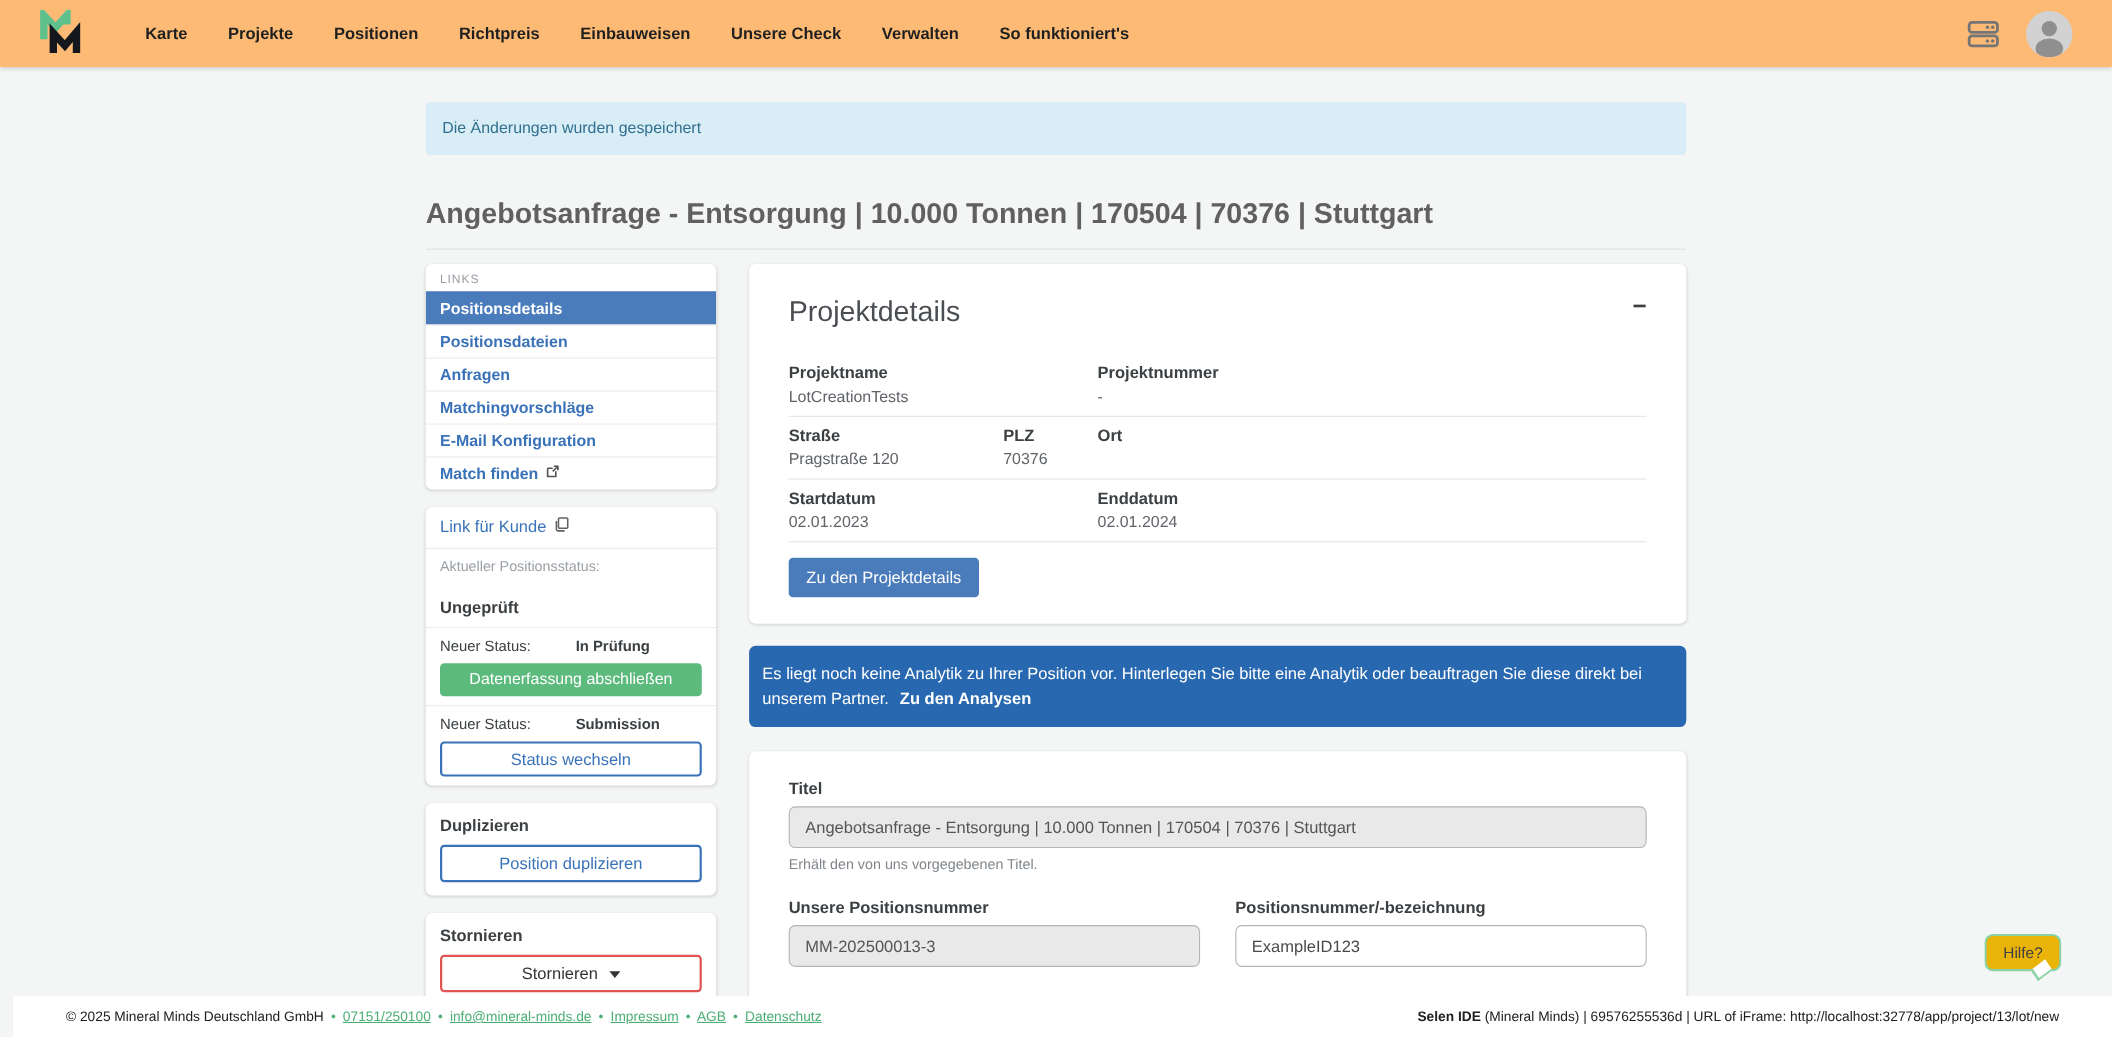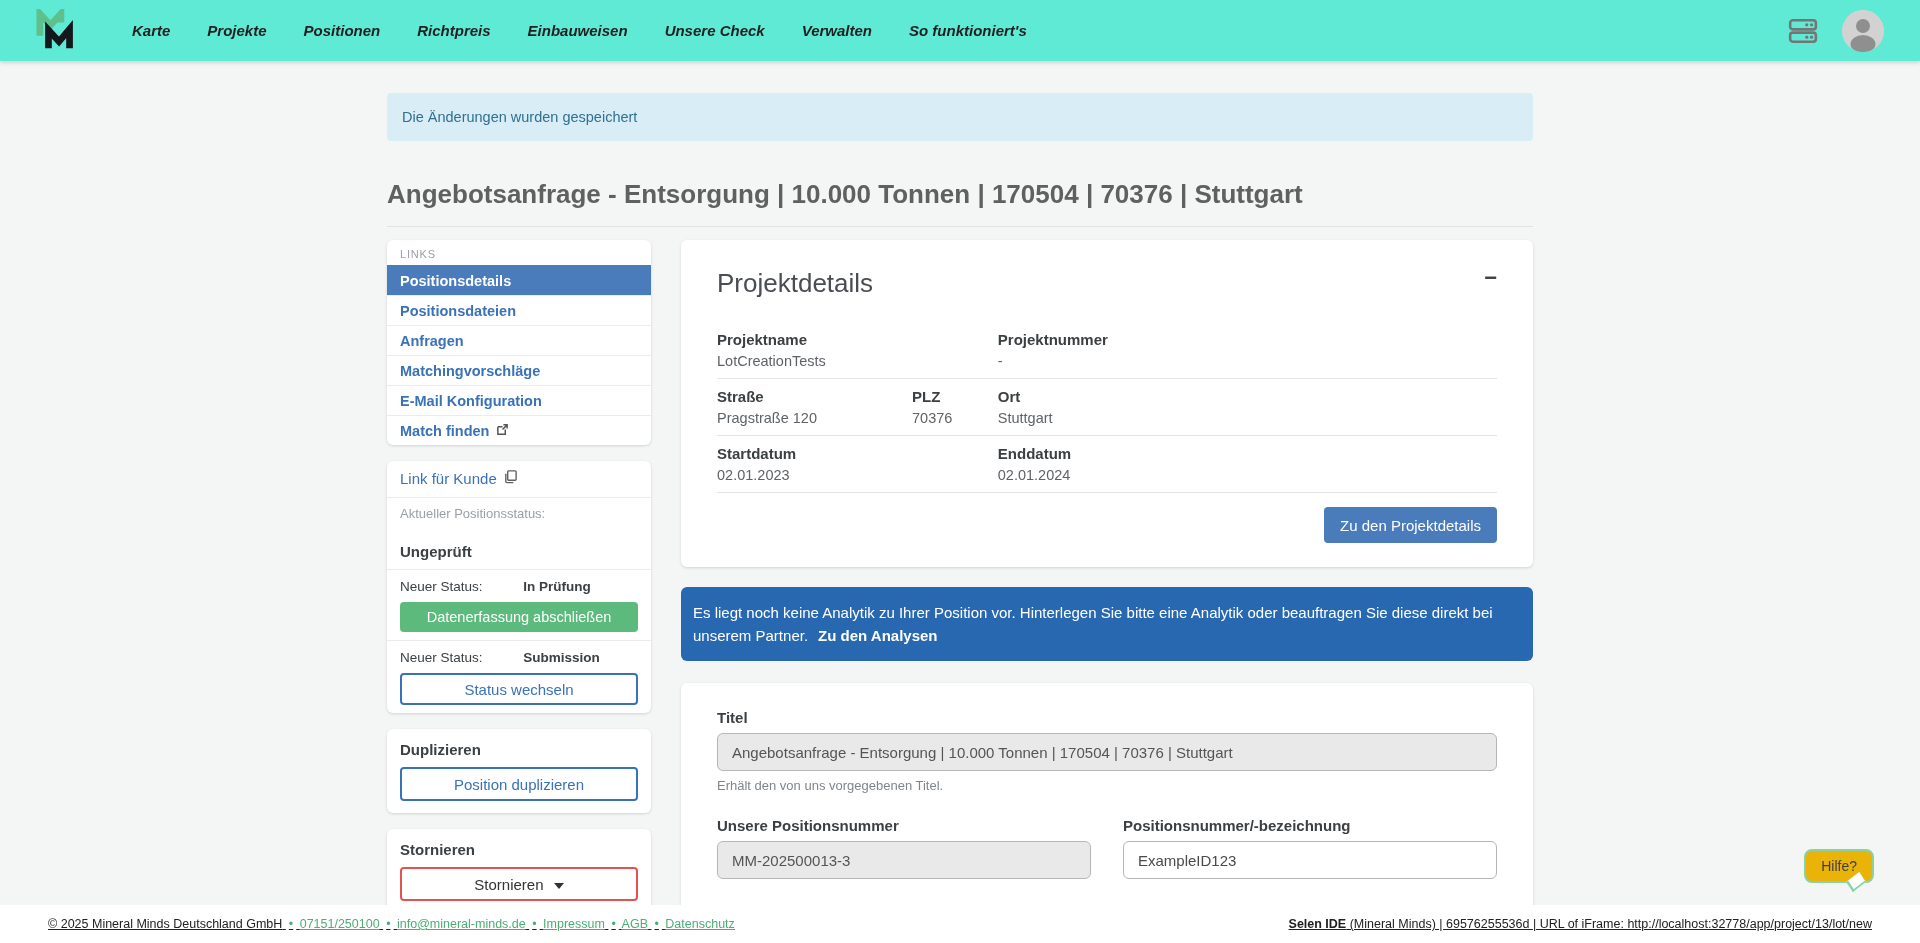--- a/index.html
+++ b/index.html
@@ -10,22 +10,22 @@
     overflow:hidden;
     position:relative;
     color:#3c4043;
   }
   a { cursor:pointer; }
   button { font-family:"Liberation Sans", sans-serif; cursor:pointer; }
 
   
   .navbar {
     position:fixed; top:0; left:0; right:0; height:61px;
-    background:#5eead4; box-shadow:0 2px 4px rgba(0,0,0,.14);
-    display:flex; align-items:center; padding:0 36px; z-index:50;font-style:italic;
+    background:#fdba74; box-shadow:0 2px 4px rgba(0,0,0,.14);
+    display:flex; align-items:center; padding:0 36px; z-index:50;
   }
   .logo { width:46px; height:44px; margin-right:50px; flex:none; }
   .nav-items { display:flex; gap:37px; align-items:center; }
   .nav-item { font-size:15px; font-weight:700; color:#1f1f1f; text-decoration:none; white-space:nowrap; }
   .nav-right { margin-left:auto; display:flex; align-items:center; gap:24px; }
   .icon-btn { background:none; border:none; display:flex; align-items:center; }
   .avatar { width:42px; height:42px; border-radius:50%; overflow:hidden; background:#d6d6d6; }
 
   
   .container { width:1146px; margin:0 auto; padding-top:93px; }
@@ -85,21 +85,21 @@
   .pd-card { padding:28px 36px 24px; }
   .pd-header { display:flex; justify-content:space-between; align-items:flex-start; }
   .pd-title { font-size:26px; font-weight:400; color:#4a4e52; line-height:30px; }
   .collapse-btn { background:none; border:none; font-size:22px; font-weight:700; color:#3c4043; line-height:20px; }
   .pd-grid { margin-top:24px; }
   .pd-row { display:grid; grid-template-columns:25% 11% 1fr; padding:8px 0; border-bottom:1px solid #e4e4e4; }
   .span2 { grid-column:span 2; }
   .span3 { grid-column:span 3; }
   .f-label { font-size:15px; font-weight:700; color:#3c4043; line-height:19px; margin-bottom:3px; }
   .f-value { font-size:14.5px; color:#5f6368; line-height:18px; }
-  .pd-actions { display:flex; justify-content:flex-end; margin-top:14px; }
+  .pd-actions { display:flex; margin-top:14px; }
   .btn-blue {
     background:var(--active-blue,#4a7bba); color:#fff; border:none; border-radius:4px;
     padding:0 16px; height:36px; font-size:15px;
   }
 
   .banner {
     margin-top:20px; background:var(--banner-blue,#2868b0); border-radius:6px;
     padding:14px 12px; color:#fff; font-size:15px; line-height:23px;
   }
   .banner-link { color:#fff; font-weight:700; margin-left:10px; text-decoration:none; }
@@ -111,23 +111,23 @@
     font-family:"Liberation Sans", sans-serif;
   }
   .input.readonly { background:#e9e9e9; color:#555; }
   .form-label { font-size:15px; font-weight:700; color:#3c4043; margin-bottom:7px; }
   .help-text { margin-top:7px; font-size:13px; color:#80868b; }
   .form-row { display:flex; gap:32px; margin-top:24px; }
   .form-col { flex:1; min-width:0; }
 
   
   .footer {
-    position:fixed; left:0; right:0; bottom:0; height:38px; background:#fff;
+    position:fixed; left:12px; right:0; bottom:0; height:38px; background:#fff;
     display:flex; align-items:center; justify-content:space-between;
-    padding:0 48px; font-size:12.5px; color:#212121; z-index:60;text-decoration:underline;
+    padding:0 48px; font-size:12.5px; color:#212121; z-index:60;
   }
   .footer-left a { color:var(--footer-green,#4cae73); text-decoration:underline; }
   .footer-left .sep { color:var(--footer-green,#4cae73); margin:0 3px; }
   .footer-right b { font-weight:700; }
 
   
   .help-btn {
     position:fixed; right:46px; bottom:60px; z-index:70;
     background:#eab308; border:2px solid var(--help-green,#8ad1a5); border-radius:8px;
     padding:7px 15px; font-size:14px; color:#3c4043;
@@ -289,21 +289,20 @@
             <div>
               <div class="f-label">Straße</div>
               <div class="f-value">Pragstraße 120</div>
             </div>
             <div>
               <div class="f-label">PLZ</div>
               <div class="f-value">70376</div>
             </div>
             <div>
               <div class="f-label">Ort</div>
-              <div class="f-value">Stuttgart</div>
             </div>
           </div>
           <div class="pd-row">
             <div class="span2">
               <div class="f-label">Startdatum</div>
               <div class="f-value">02.01.2023</div>
             </div>
             <div>
               <div class="f-label">Enddatum</div>
               <div class="f-value">02.01.2024</div>

